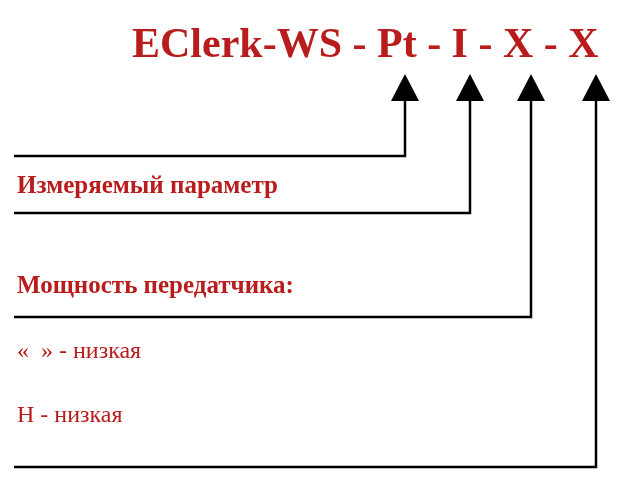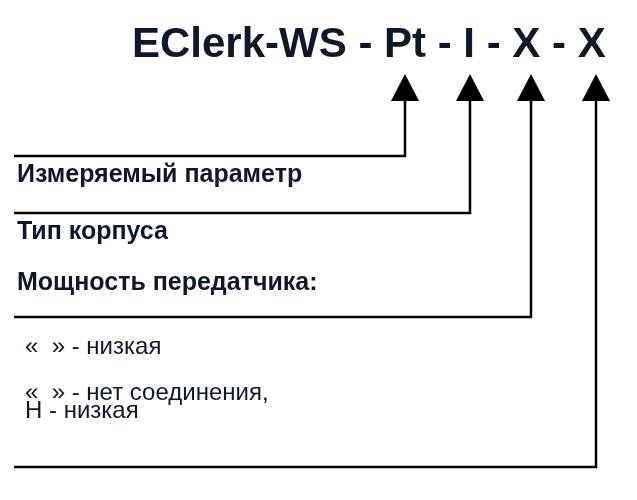--- a/index.html
+++ b/index.html
@@ -6,22 +6,22 @@
     margin: 0;
     padding: 0;
     background: #ffffff;
   }
   #stage {
     position: relative;
     width: 637px;
     height: 500px;
     background: #ffffff;
     overflow: hidden;
-    font-family: Liberation Sans, sans-serif;
-    color: #0f172a;
+    font-family: Liberation Serif, serif;
+    color: #b91c1c;
   }
   #connectors {
     position: absolute;
     left: 0;
     top: 0;
     width: 637px;
     height: 500px;
   }
   .title {
     position: absolute;
@@ -35,31 +35,31 @@
   }
   .section {
     position: absolute;
     left: 17px;
     white-space: pre;
   }
   .section .hd {
     font-size: 25px;
     line-height: 30px;
     font-weight: bold;
+    margin-top: 12px;
   }
   .section .opt {
     font-size: 24px;
     line-height: 28px;
     font-weight: normal;
     white-space: pre;
-    margin-left: 8px;
   }
   .s1 { top: 122px; }
   .s2 { top: 179px; }
-  .s3 { top: 230px; }
+  .s3 { top: 222px; }
   .s4 { top: 342px; }
 </style>
 </head>
 <body>
 
 <div id="stage">
 
   <div class="title">EClerk-WS - Pt - I - X - X</div>
 
   <svg id="connectors" viewBox="0 0 637 500" xmlns="http://www.w3.org/2000/svg">
@@ -82,29 +82,25 @@
     <g>
       <path d="M14,467 L596,467 L596,101" fill="none" stroke="#000000" stroke-width="2.5"></path>
       <polygon points="596,74 582,101 610,101" fill="#000000"></polygon>
     </g>
   </svg>
 
   <div class="section s1">
     <div class="hd">Измеряемый параметр</div>
   </div>
 
-  <div class="section s2">
-    <div class="hd">Тип корпуса</div>
-  </div>
 
   <div class="section s3">
     <div class="hd">Мощность передатчика:</div>
     <div class="opt">«  » - низкая</div>
     <div class="opt">Н - низкая</div>
   </div>
 
   <div class="section s4">
-    <div class="opt">«  » - нет соединения,</div>
     
     
   </div>
 
 </div>
 
 </body></html>

